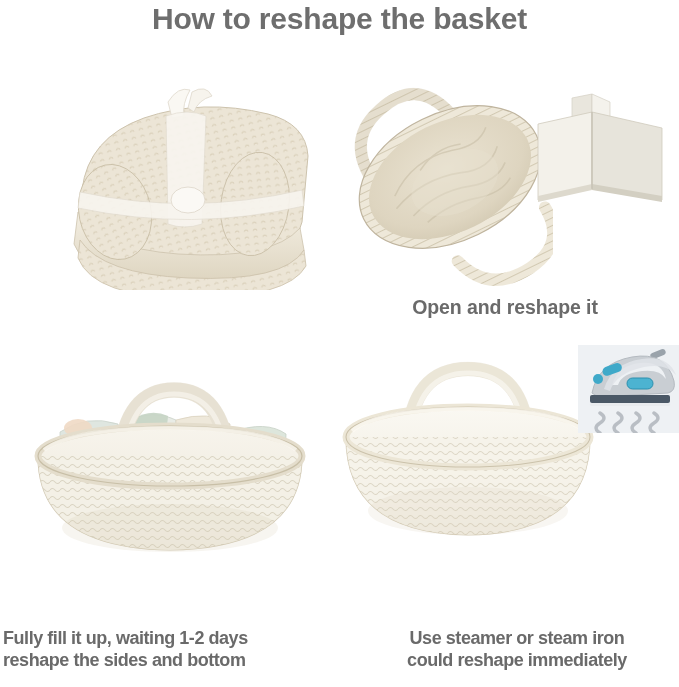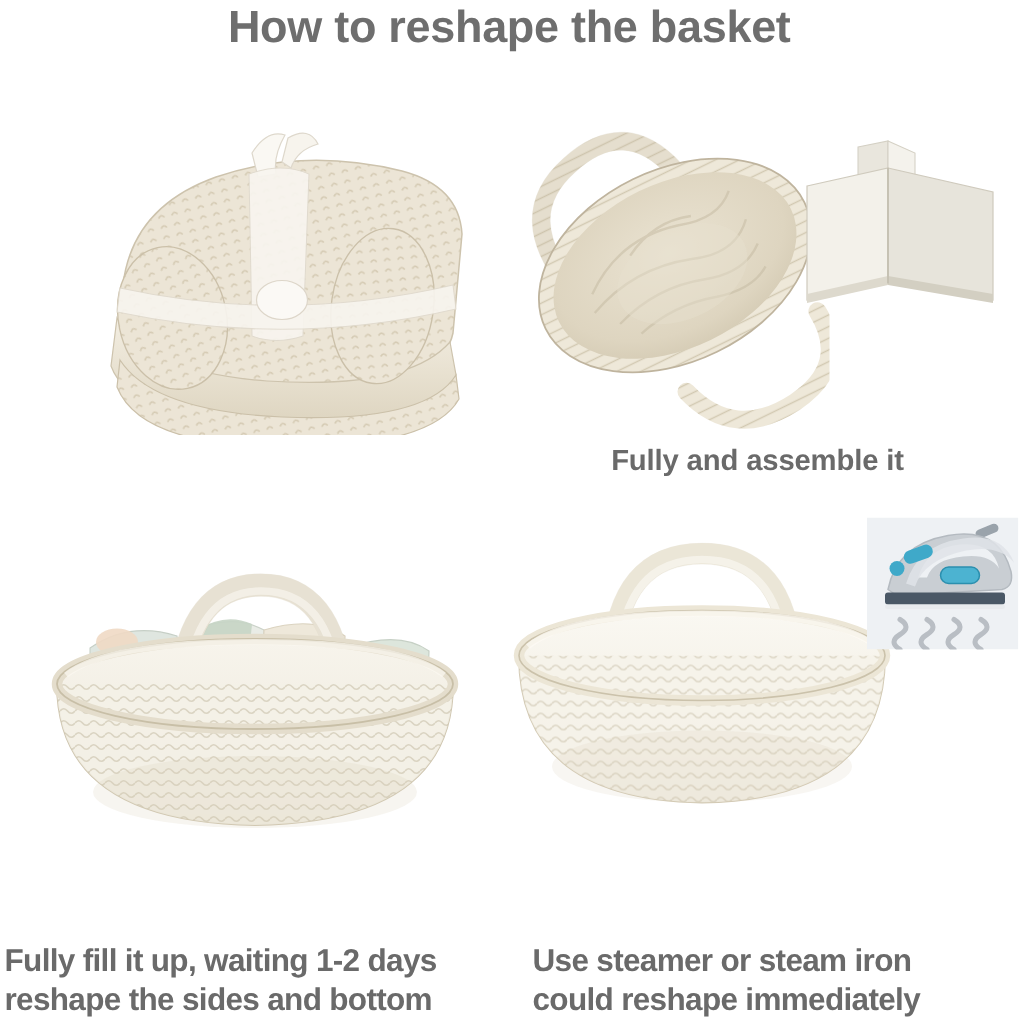--- a/index.html
+++ b/index.html
@@ -43,21 +43,21 @@
     color: #6a6a6a;
     font-weight: bold;
     line-height: 1.22;
     white-space: pre-line;
   }
   .cap-top {
     font-size: 19.5px;
     letter-spacing: -0.1px;
   }
   .cap-bottom {
-    font-size: 21px;
+    font-size: 18px;
     letter-spacing: -0.45px;
     font-stretch: condensed;
   }
 
   #caption-folded {
     top: 296px;
     left: 16px;
     width: 320px;
     text-align: center;
   }
@@ -70,21 +70,21 @@
   #caption-fill {
     top: 628px;
     left: 3px;
     width: 345px;
     text-align: left;
   }
   #caption-steam {
     top: 628px;
     left: 355px;
     width: 324px;
-    text-align: left;
+    text-align: center;
   }
 
   
   .panel {
     position: absolute;
   }
   #panel-folded    { left: 40px;  top: 72px;  width: 300px; height: 218px; }
   #panel-open      { left: 348px; top: 66px;  width: 205px; height: 222px; }
   #panel-divider   { left: 528px; top: 92px;  width: 145px; height: 115px; }
   #panel-filled    { left: 20px;  top: 358px; width: 300px; height: 225px; }
@@ -340,21 +340,21 @@
       <g stroke="#b9bec4" stroke-width="3.4" fill="none" stroke-linecap="round">
         <path d="M22 68 q8 5 0 10 q-8 5 0 10"></path>
         <path d="M40 68 q8 5 0 10 q-8 5 0 10"></path>
         <path d="M58 68 q8 5 0 10 q-8 5 0 10"></path>
         <path d="M76 68 q8 5 0 10 q-8 5 0 10"></path>
       </g>
     </svg>
   </div>
 
 
-  <div class="caption cap-top" id="caption-open">Fully and assemble it</div>
+  <div class="caption cap-top" id="caption-open">Open and reshape it</div>
 
   <div class="caption cap-bottom" id="caption-fill">Fully fill it up, waiting 1-2 days
 reshape the sides and bottom</div>
 
   <div class="caption cap-bottom" id="caption-steam">Use steamer or steam iron
 could reshape immediately</div>
 
 </div>
 
 </body></html>

